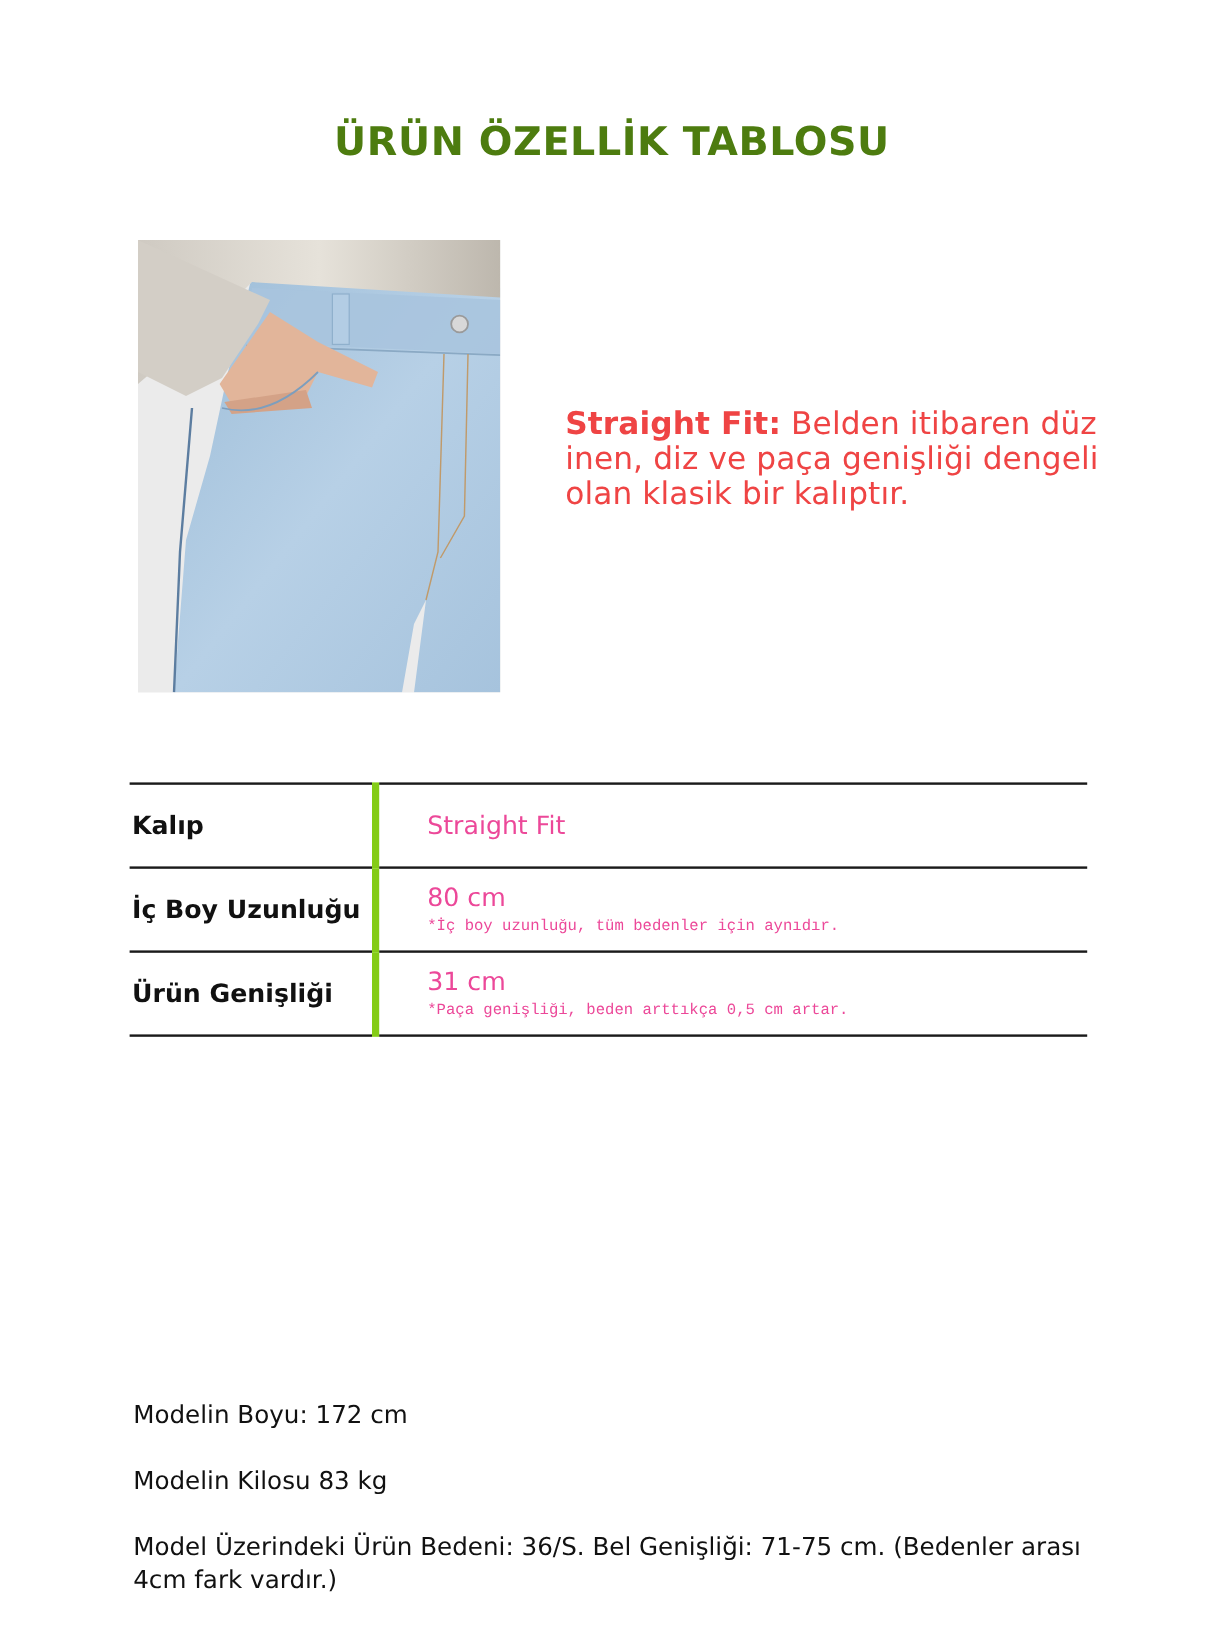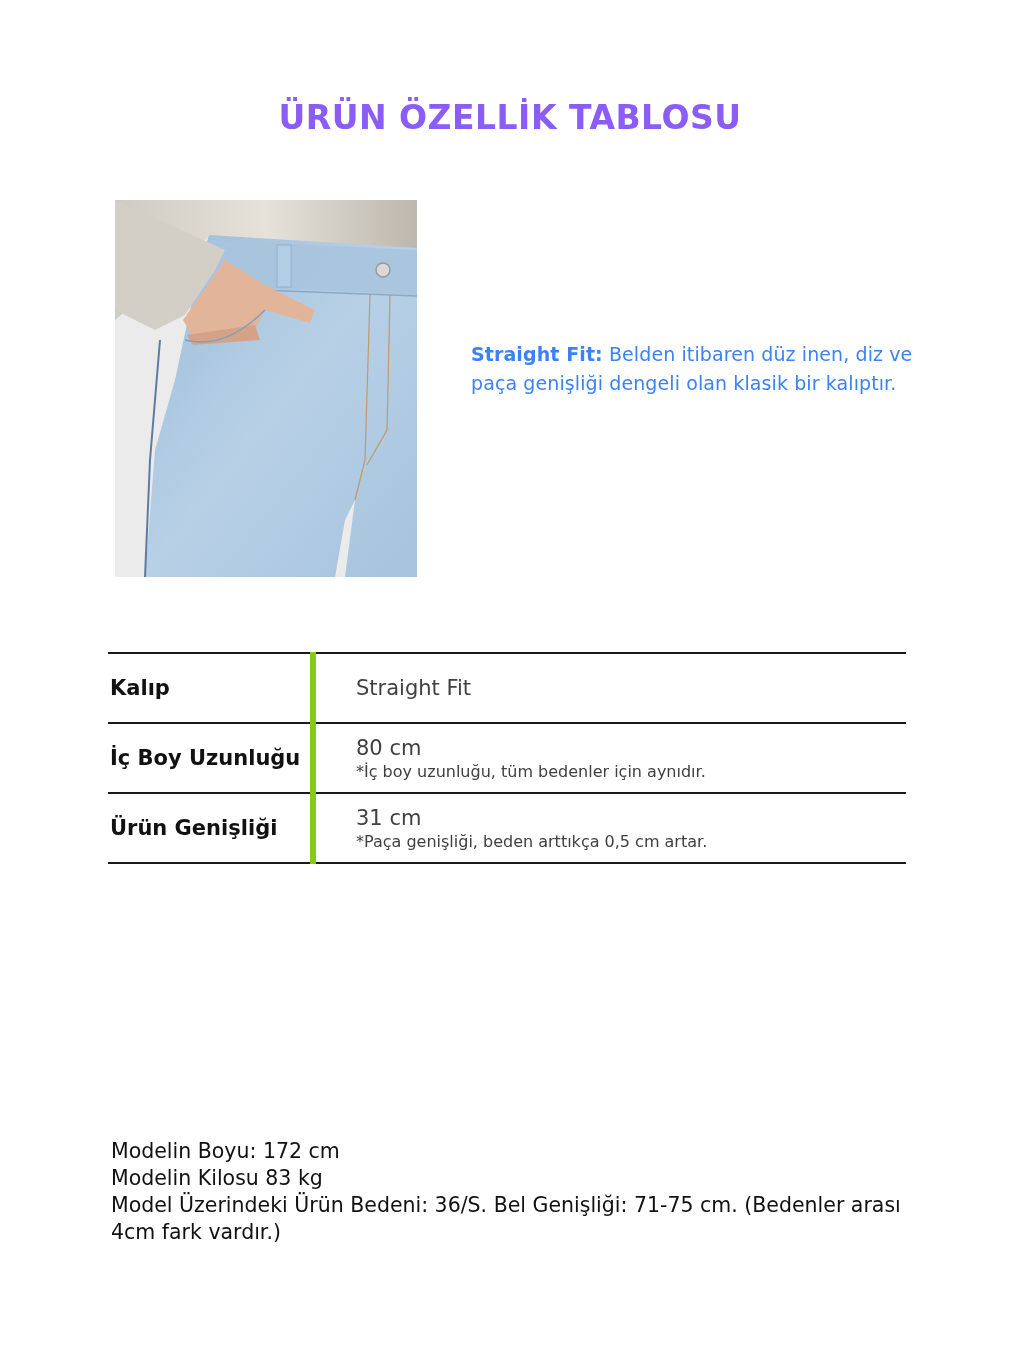--- a/index.html
+++ b/index.html
@@ -3,55 +3,55 @@
   <meta charset="utf-8">
   <style>
     html, body { margin: 0; padding: 0; background: #ffffff; }
     body {
       width: 1020px; height: 1360px; position: relative; overflow: hidden;
       font-family: "DejaVu Sans", "Liberation Sans", sans-serif; color: #111111;
     }
     .title {
       position: absolute; left: 0; top: 98px; width: 1020px; text-align: center;
       font-family: "DejaVu Sans", sans-serif; font-weight: bold; font-size: 33px; letter-spacing: 0.5px;
-      color: #8b5cf6;
+      color: #4d7c0f;
     }
     .photo {
       position: absolute; left: 115px; top: 200px; width: 302px; height: 377px;
       overflow: hidden; background: #ececec;
     }
     .photo svg { display: block; }
     .fit-desc {
       position: absolute; left: 471px; top: 340px; width: 450px;
-      font-family: "DejaVu Sans", sans-serif; font-size: 19px; line-height: 29px; color: #3b82f6;
+      font-family: "DejaVu Sans", sans-serif; font-size: 26px; line-height: 29px; color: #ef4444;
       letter-spacing: 0.1px;
     }
     .fit-desc b { font-weight: bold; }
     .spec-table {
       position: absolute; left: 108px; top: 652px; width: 798px;
       border-collapse: collapse;
     }
     .spec-table td {
       height: 68px; border-top: 2px solid #1a1a1a; border-bottom: 2px solid #1a1a1a;
       vertical-align: middle; padding: 0;
     }
     .spec-table td.label {
       width: 200px; border-right: 6px solid #84cc16;
       font-family: "DejaVu Sans", sans-serif; font-weight: bold; font-size: 21px; padding-left: 2px;
     }
     .spec-table td.value {
-      padding-left: 40px; font-family: "DejaVu Sans", sans-serif; font-size: 21px; color: #404040;
+      padding-left: 40px; font-family: "DejaVu Sans", sans-serif; font-size: 21px; color: #ec4899;
     }
     .value .main { display: block; line-height: 24px; }
-    .value .note { display: block; font-size: 16px; line-height: 16px; margin-top: 4px; }
+    .value .note { display: block; font-size: 13px; line-height: 16px; margin-top: 4px; font-family: Liberation Mono, monospace; }
     .model-info {
       position: absolute; left: 111px; top: 1138px; width: 800px;
       font-family: "DejaVu Sans", sans-serif; font-size: 20.5px; line-height: 27px; color: #111;
     }
-    .model-info div { white-space: normal; }
+    .model-info div { white-space: normal; margin-top: 28px; }
   </style>
 </head>
 <body>
 
 <div class="title">ÜRÜN ÖZELLİK TABLOSU</div>
 
 <div class="photo">
   <svg width="302" height="377" viewBox="0 0 302 377">
     <defs>
       <linearGradient id="denim" x1="0" y1="0" x2="1" y2="1">

